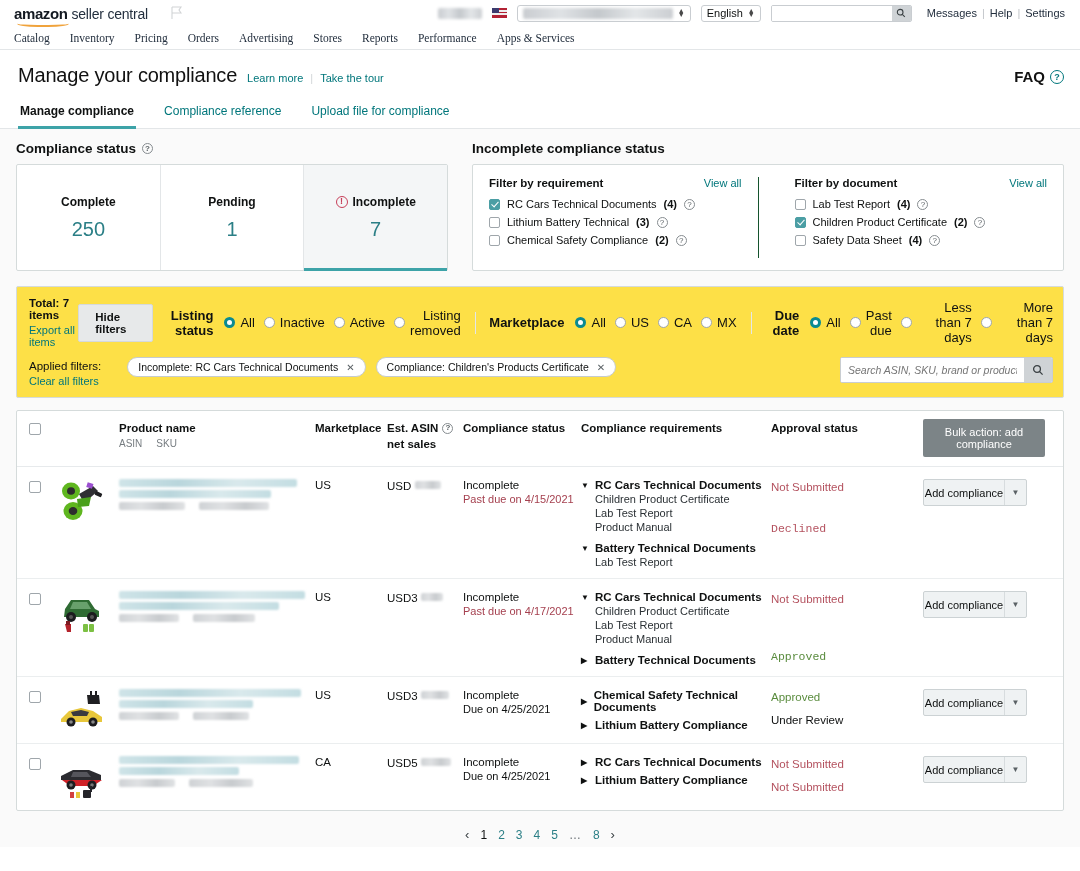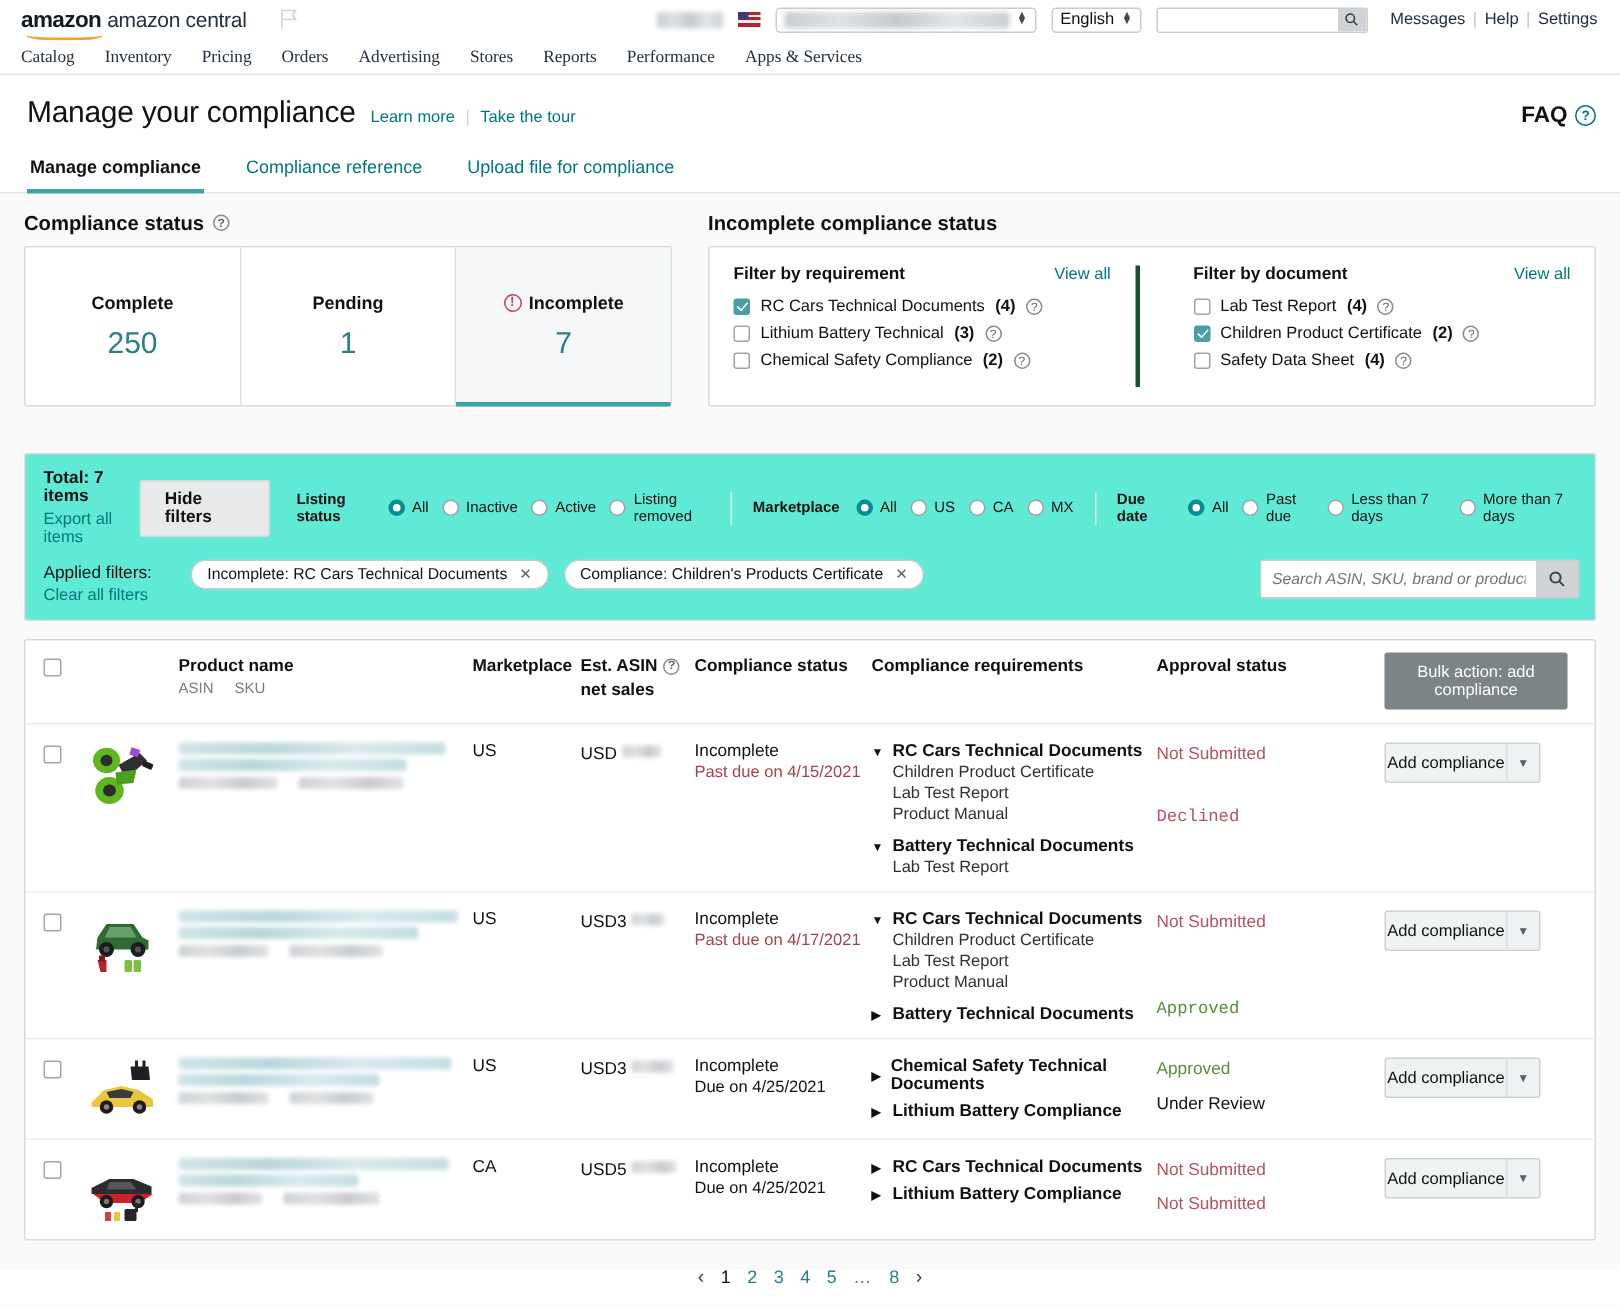--- a/index.html
+++ b/index.html
@@ -137,51 +137,51 @@
     width: 12px; height: 12px; border-radius: 50%; border: 1.2px solid #c7405a;
     color: #c7405a; font-size: 9px; line-height: 1; font-weight: bold;
     display: inline-flex; align-items: center; justify-content: center;
   }
 
   .filter-panel {
     background: #fff; border: 1px solid #d5dbdb; border-radius: 2px;
     height: 107px; display: flex; padding: 12px 16px;
   }
   .filter-col { flex: 1; padding-right: 16px; }
-  .filter-col + .filter-col { border-left: 3px solid #14532d; padding-left: 36px; padding-right: 0; }
+  .filter-col + .filter-col { border-left: 1px solid #14532d; padding-left: 36px; padding-right: 0; }
   .filter-col-head { display: flex; align-items: baseline; margin-bottom: 9px; }
   .filter-col-title { font-size: 11.5px; font-weight: bold; color: #0f1111; }
   .view-all { margin-left: auto; font-size: 11px; color: #00767b; cursor: pointer; }
   .filter-item { display: flex; align-items: center; gap: 7px; margin-bottom: 6px; font-size: 11px; }
   .cbox {
     width: 11px; height: 11px; border: 1px solid #9fa6ab; border-radius: 2px;
     background: #fff; flex: none; position: relative;
   }
   .cbox.checked { background: #4b9ea4; border-color: #4b9ea4; }
   .cbox.checked::after {
     content: ""; position: absolute; left: 3px; top: 0.5px; width: 3px; height: 6px;
     border: solid #fff; border-width: 0 1.5px 1.5px 0; transform: rotate(42deg);
   }
   .filter-label-count { font-weight: bold; }
 
   
   .filter-bar {
-    margin-top: 31px; background: #5eead4; border: 1px solid #d5dbdb; border-radius: 2px;
+    margin-top: 15px; background: #fde047; border: 1px solid #d5dbdb; border-radius: 2px;
     padding: 10px 10px 10px 12px;
   }
   .fb-row1 { display: flex; align-items: center; }
   .fb-total { font-size: 11.5px; font-weight: bold; color: #0f1111; }
   .fb-export { font-size: 11px; color: #00767b; margin-top: 3px; cursor: pointer; }
   .fb-total-block { width: 72px; }
   .hide-filters-btn {
     background: #e7e9ea; border: 1px solid #d5d9db; border-radius: 2px;
     font-size: 11.5px; font-weight: bold; color: #0f1111;
     padding: 6px 16px; cursor: pointer; margin-right: 18px;
   }
-  .radio-group { display: flex; align-items: center; gap: 9px; font-size: 10px; }
+  .radio-group { display: flex; align-items: center; gap: 9px; font-size: 13px; text-align: right; }
   .radio-group .rg-title { font-weight: bold; margin-right: 2px; }
   .radio-opt { display: flex; align-items: center; gap: 5px; cursor: pointer; }
   .radio {
     width: 11px; height: 11px; border-radius: 50%; border: 1.3px solid #9fa6ab;
     background: #fff; flex: none; position: relative;
   }
   .radio.sel { border-color: #0a8a92; border-width: 3px; }
   .rg-sep { width: 1px; height: 22px; background: #e3e6e8; margin: 0 14px; }
 
   .fb-row2 { display: flex; align-items: flex-start; margin-top: 9px; gap: 16px; }
@@ -280,21 +280,21 @@
   .pg.current { color: #0f1111; }
   .pg.arrow { color: #3b4245; font-size: 13px; }
   .pg.dots { color: #6a7075; cursor: default; letter-spacing: 1px; }
 </style>
 </head>
 <body>
 
 <div class="topbar">
   <div class="brand">
     <span class="brand-amazon">amazon</span>
-    <span class="brand-sc">amazon central</span>
+    <span class="brand-sc">seller central</span>
     <span class="brand-smile"></span>
   </div>
   <span class="flag-icon">
     <svg width="14" height="14" viewBox="0 0 14 14">
         <path d="M2 1v12M2 1h9l-2 3 2 3H2" fill="none" stroke="#9aa0a4" stroke-width="1.1"></path>
       </svg>
   </span>
 
   <div class="topbar-right">
     <div class="blur-pill" style="width:44px"></div>

